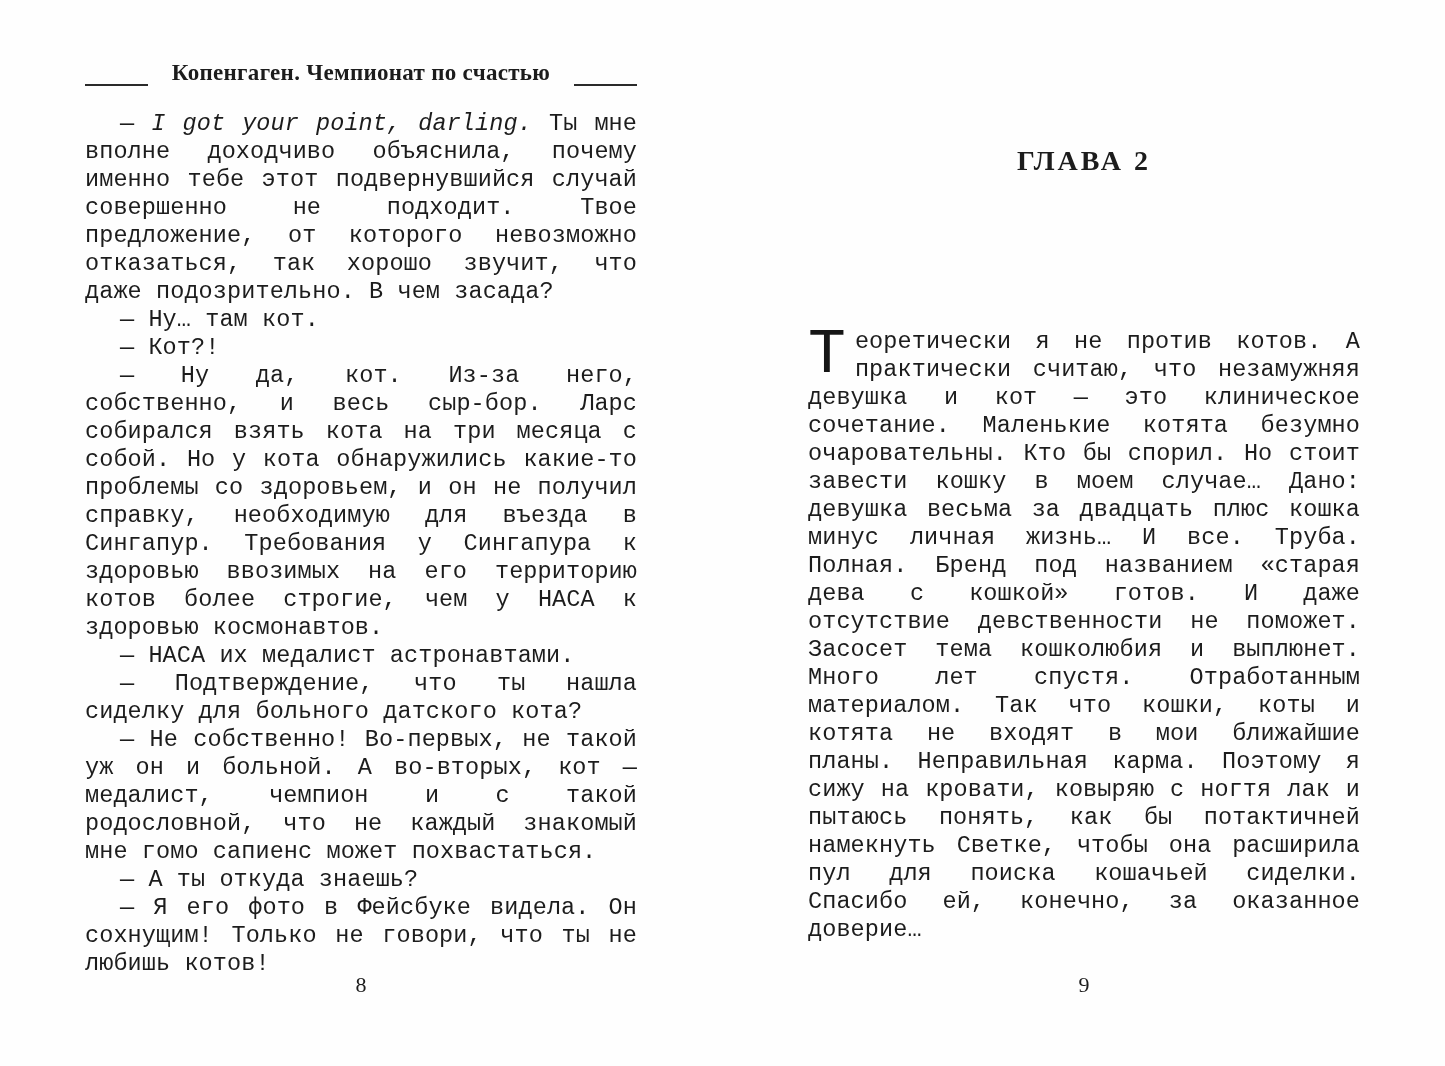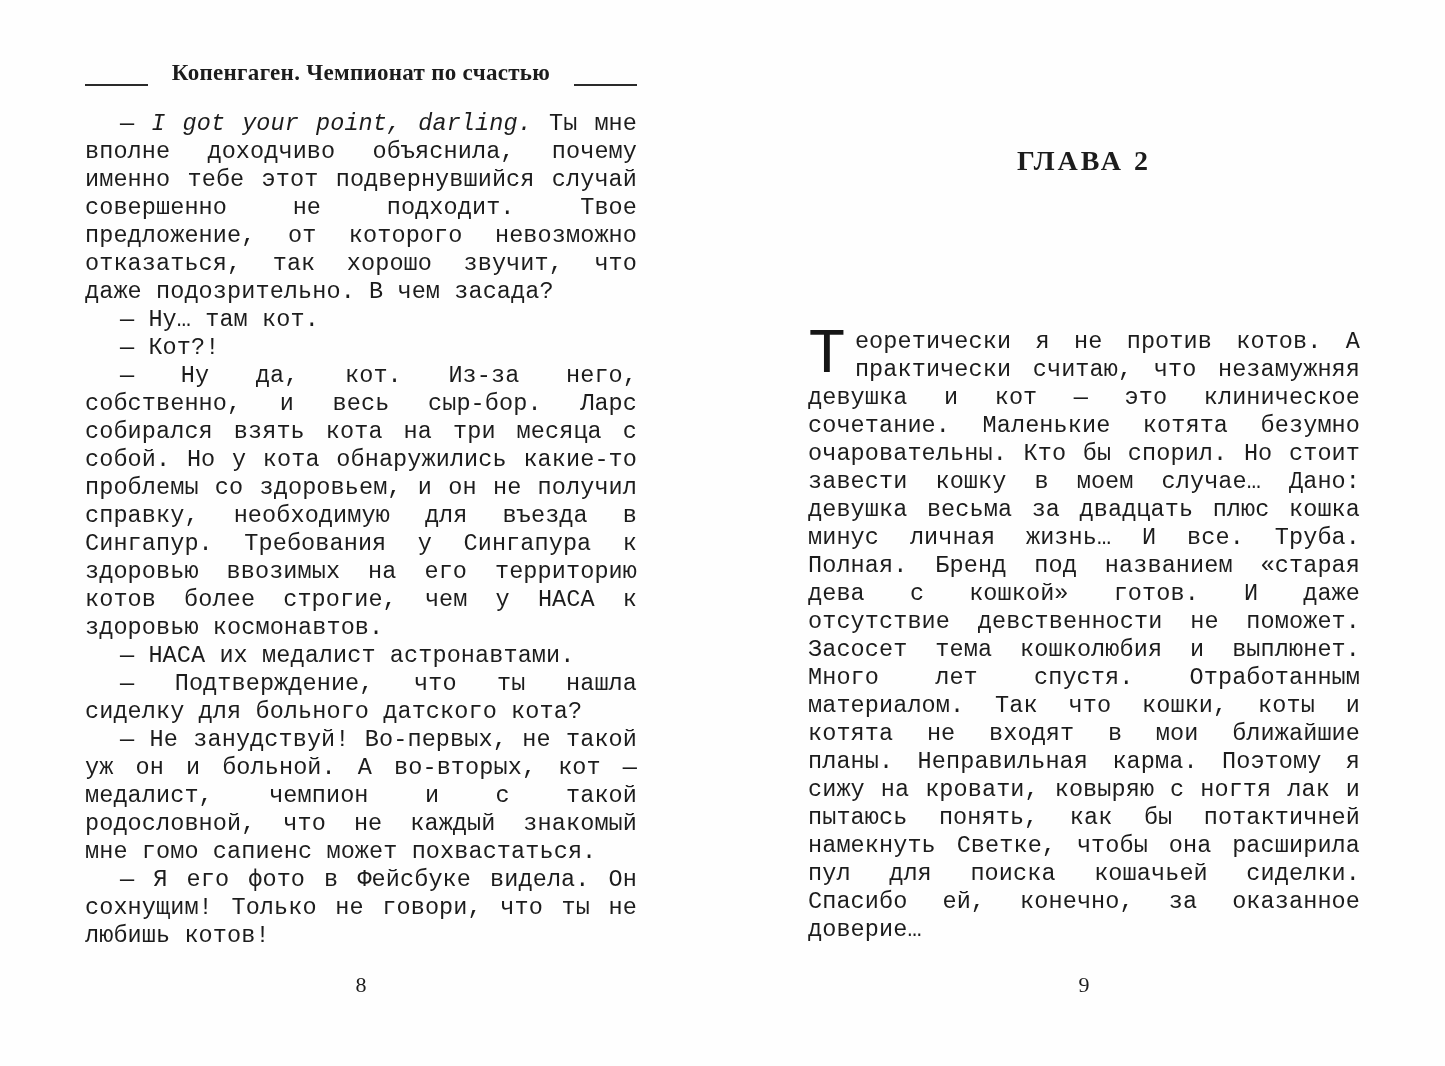--- a/index.html
+++ b/index.html
@@ -113,21 +113,22 @@
       <span class="rule"></span>
     </header>
 
     <div class="body">
       <p><span>— </span><i>I got your point, darling.</i><span> Ты мне вполне доходчиво объяснила, почему именно тебе этот подвернувшийся случай совершенно не подходит. Твое предложение, от которого невозможно отказаться, так хорошо звучит, что даже подозрительно. В чем засада?</span></p>
       <p>— Ну… там кот.</p>
       <p>— Кот?!</p>
       <p>— Ну да, кот. Из-за него, собственно, и весь сыр-бор. Ларс собирался взять кота на три месяца с собой. Но у кота обнаружились какие-то проблемы со здоровьем, и он не получил справку, необходимую для въезда в Сингапур. Требования у Сингапура к здоровью ввозимых на его территорию котов более строгие, чем у НАСА к здоровью космонавтов.</p>
       <p>— НАСА их медалист астронавтами.</p>
       <p>— Подтверждение, что ты нашла сиделку для больного датского кота?</p>
-      <p>— Не занудствуй! Во-первых, не такой уж он и больной. А во-вторых, кот — медалист, чемпион и с такой родословной, что не каждый знакомый мне гомо сапиенс может похвастаться.</p>
+      <p>— Не собственно! Во-первых, не такой уж он и больной. А во-вторых, кот — медалист, чемпион и с такой родословной, что не каждый знакомый мне гомо сапиенс может похвастаться.</p>
+      <p>— А ты откуда знаешь?</p>
       <p>— Я его фото в Фейсбуке видела. Он сохнущим! Только не говори, что ты не любишь котов!</p>
     </div>
 
     <div class="page-number">8</div>
   </section>
 
   <section class="page right">
 
     <h2 class="chapter">ГЛАВА 2</h2>
 

